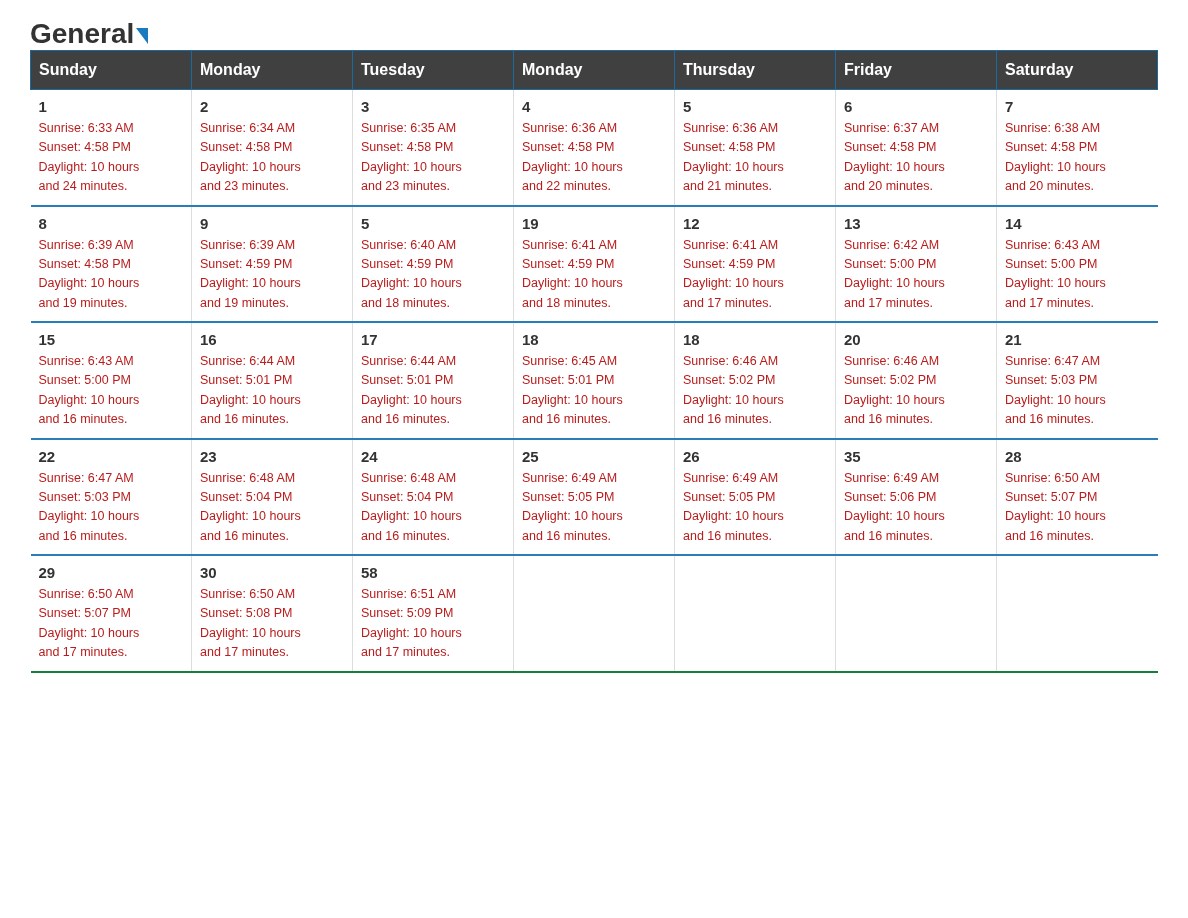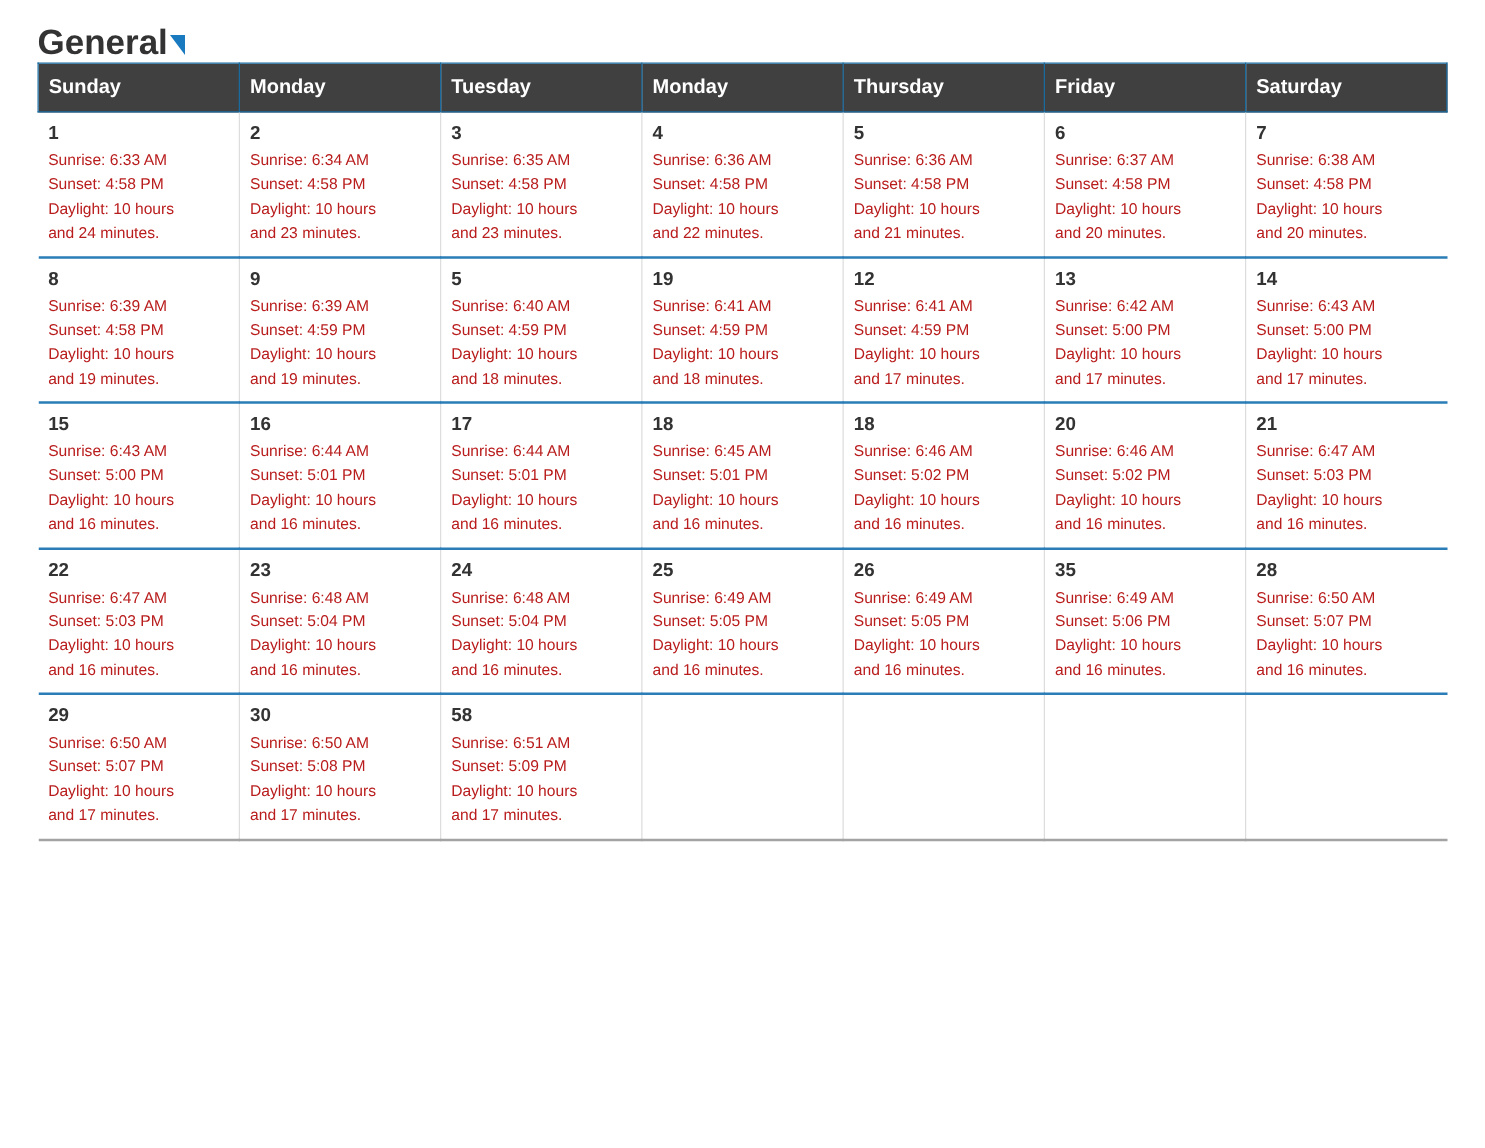--- a/index.html
+++ b/index.html
@@ -83,21 +83,21 @@
       font-weight: bold;
       margin-bottom: 4px;
       display: block;
     }
     .day-info {
       font-size: 12.5px;
       line-height: 1.55;
       color: #b91c1c;
     }
     tbody tr:last-child {
-      border-bottom: 2px solid #a3a3a3;
+      border-bottom: 2px solid #15803d;
       margin-top: 24px;
     }
   </style>
 </head>
 <body>
 
 <div class="header">
   <div class="logo">
     <div class="logo-text">
       General<span style="display:inline-block;width:0;height:0;border-left:12px solid transparent;border-right:0px solid transparent;border-top:16px solid #1a7abf;margin-left:2px;vertical-align:middle;"></span>

